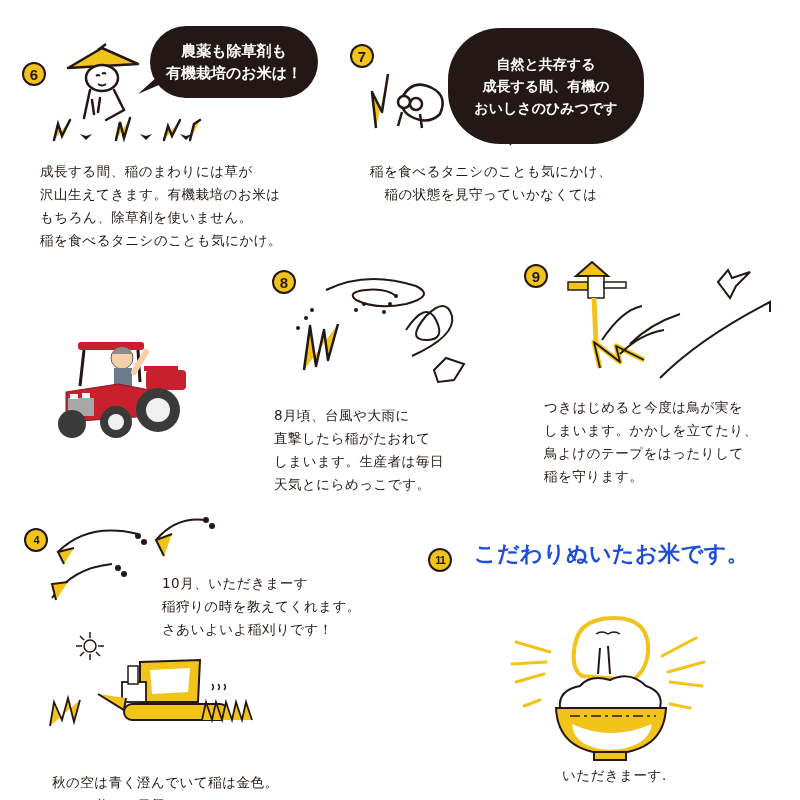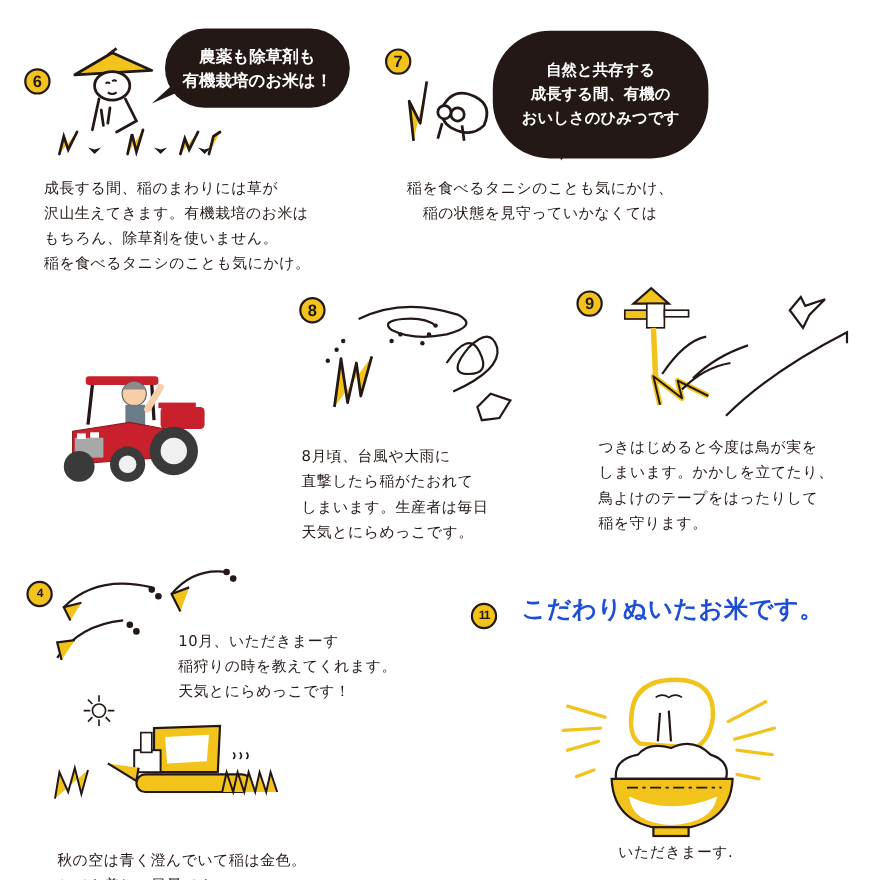--- a/index.html
+++ b/index.html
@@ -189,21 +189,21 @@
       <circle cx="162" cy="12" r="3"></circle>
       <circle cx="168" cy="18" r="3"></circle>
       <circle cx="74" cy="60" r="3"></circle>
       <circle cx="80" cy="66" r="3"></circle>
     </g>
 </svg>
 
 <div class="hand-text" style="left:146px; top:572px;">
   <span>10月、いただきまーす</span>
   <span>稲狩りの時を教えてくれます。</span>
-  <span>天気とにらめっこです！</span>
+  <span>さあいよいよ稲刈りです！</span>
 </div>
 
 <svg class="illus" style="left:40px; top:636px;" width="240" height="90" viewBox="0 0 240 90">
 
   <circle cx="50" cy="10" r="6" fill="none" stroke="#231815" stroke-width="1.5"></circle>
   <path d="M36 10 L42 10 M58 10 L64 10 M50 -4 L50 2 M50 18 L50 24 M40 0 L44 4 M56 16 L60 20 M40 20 L44 16" stroke="#231815" stroke-width="1.5"></path>
 
   <path d="M100 26 L160 24 L158 66 L100 66 Z" fill="#f2c31b" stroke="#231815" stroke-width="2"></path>
   <path d="M110 34 L150 32 L148 56 L112 58 Z" fill="#fff"></path>
   <rect x="82" y="46" width="24" height="20" fill="#fff" stroke="#231815" stroke-width="1.8"></rect>

